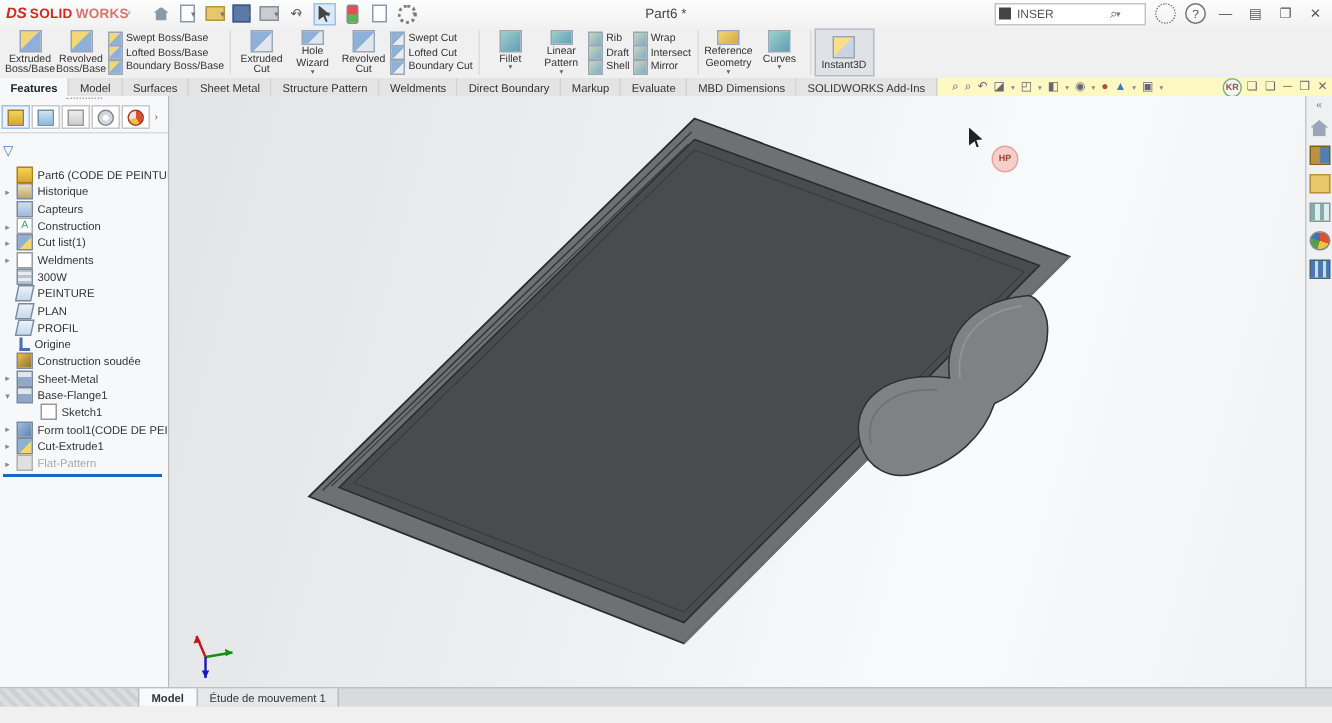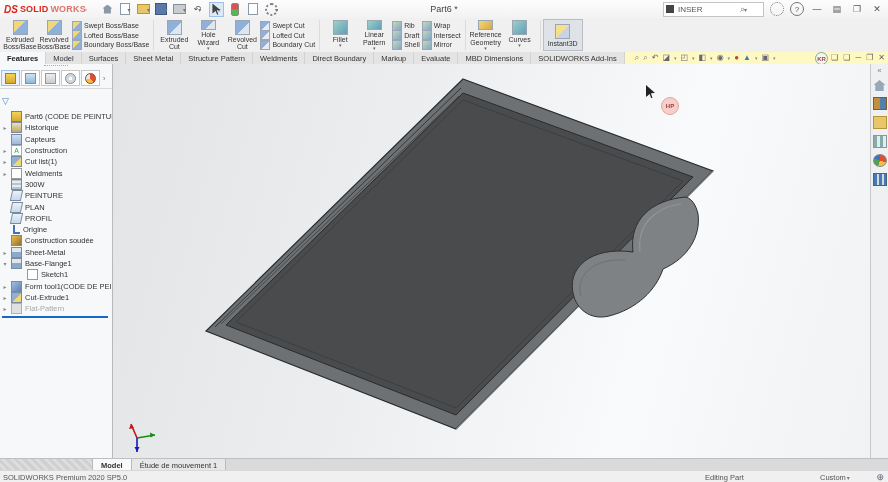--- a/index.html
+++ b/index.html
@@ -516,23 +516,14 @@
       <span class="tpi tp-props"></span>
     </div>
   </div>
 
   <div class="motionrow">
     <span class="splitter"></span>
     <span class="mtab active">Model</span>
     <span class="mtab">Étude de mouvement 1</span>
   </div>
 
-  <div class="statusbar">
-    <span class="st-left">SOLIDWORKS Premium 2020 SP5.0</span>
-    <span class="st-mode">Editing Part</span>
-    <span class="st-units">
-        <span>Custom</span>
-        <span class="chev">▾</span>
-      </span>
-    <span class="globe">⊕</span>
-  </div>
 
 </div>
 
 </body></html>

